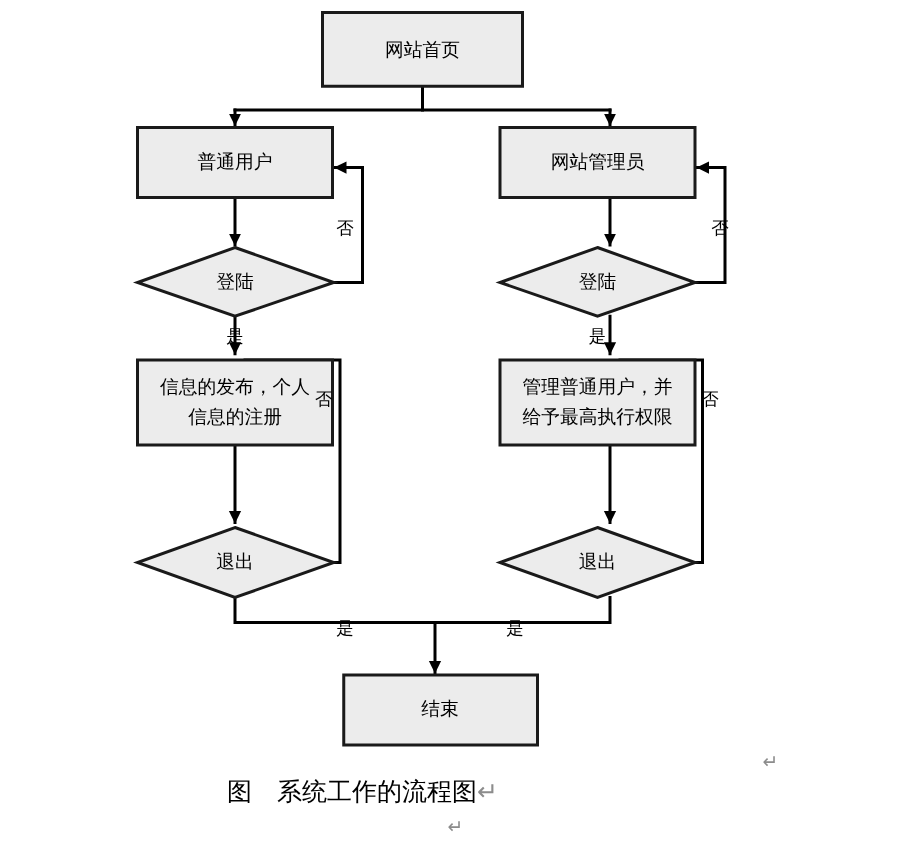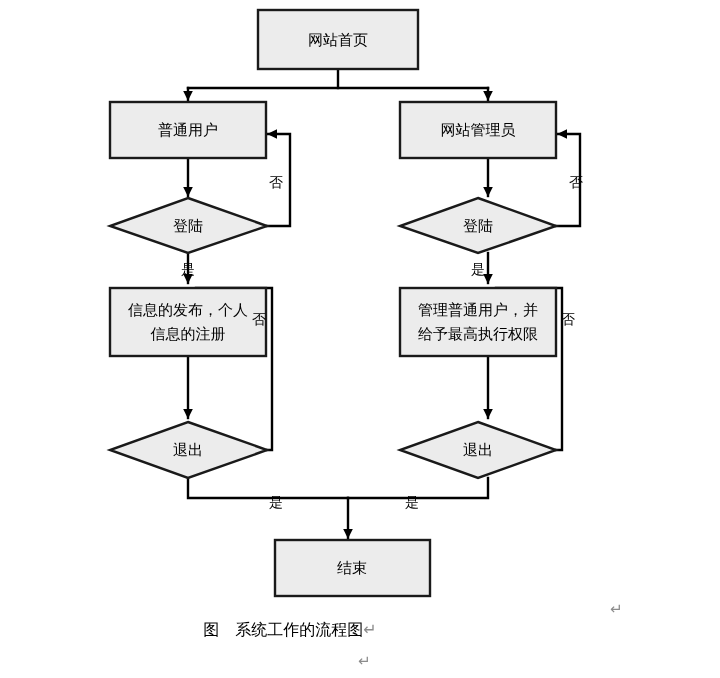--- a/index.html
+++ b/index.html
@@ -56,21 +56,21 @@
     text-anchor: middle;
     dominant-baseline: middle;
   }
   .caption {
     position: absolute;
     left: 0;
     top: 620px;
     width: 580px;
     text-align: center;
     font-family: "DejaVu Sans", "Liberation Sans", sans-serif;
-    font-size: 16px;
+    font-size: 20px;
     color: #000000;
     white-space: pre;
   }
   .pilcrow {
     position: absolute;
     color: #8c8c8c;
     font-family: "DejaVu Sans", "Liberation Sans", sans-serif;
     font-size: 15px;
   }
   .pilcrow.p1 { left: 610px; top: 600px; }

